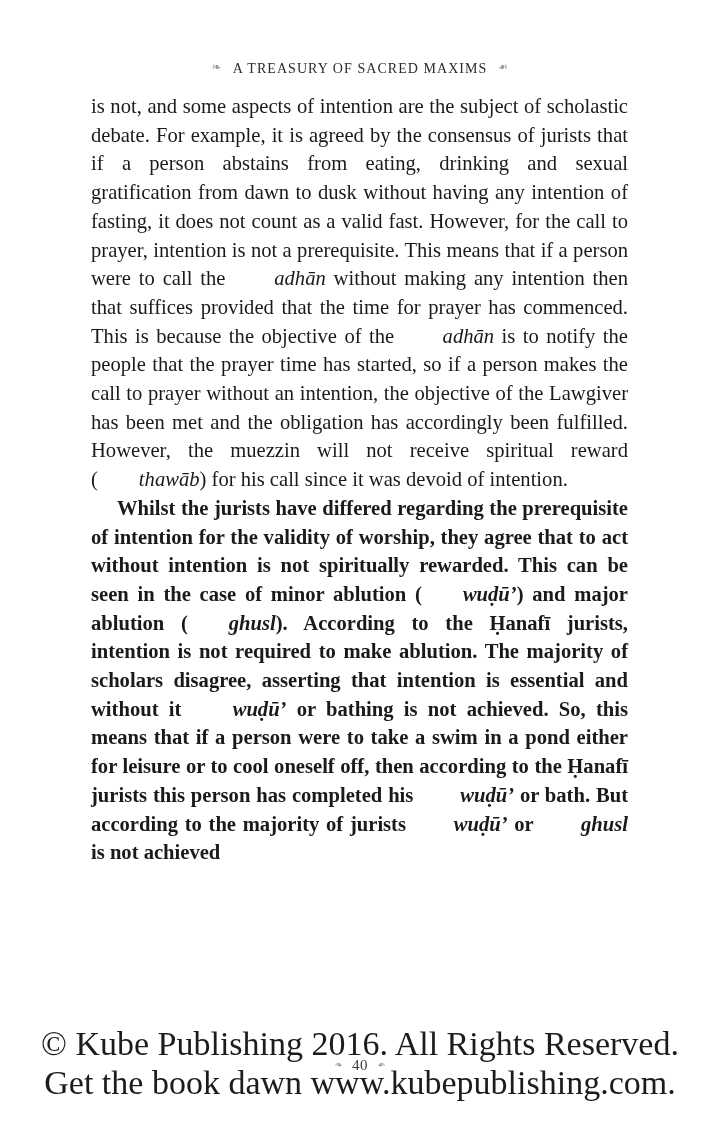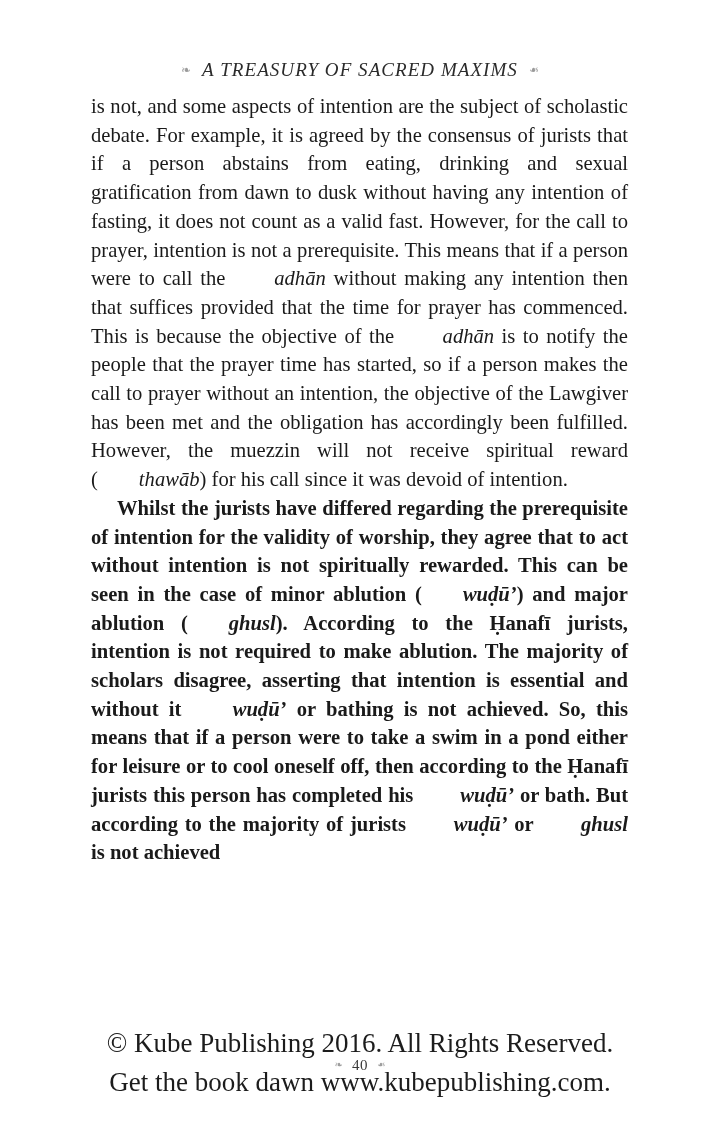--- a/index.html
+++ b/index.html
@@ -30,22 +30,21 @@
     width: 720px;
     text-align: center;
     font-size: 15.2px;
     letter-spacing: 1.05px;
     color: #2b2b2b;
     white-space: nowrap;
   }
   .running-head .rh-text {
     font-variant: small-caps;
     text-transform: uppercase;
-    font-size: 19px;
-    font-style: italic;
+    font-size: 14px;
   }
   .fleuron {
     display: inline-block;
     color: #9a9a9a;
     font-size: 12px;
     vertical-align: 2px;
     letter-spacing: 0;
   }
   .fleuron.left  { margin-right: 11px; }
   .fleuron.right { margin-left: 11px; transform: scaleX(-1); }
@@ -101,21 +100,21 @@
     font-variant-numeric: oldstyle-nums;
   }
 
   
   .overlay {
     position: absolute;
     top: 1024px;
     left: 0;
     width: 720px;
     text-align: center;
-    font-size: 27px;
+    font-size: 34px;
     line-height: 39px;
     color: #1c1c1c;
     white-space: nowrap;
   }
   .overlay .line {
     display: block;
   }
 </style>
 </head>
 <body>

